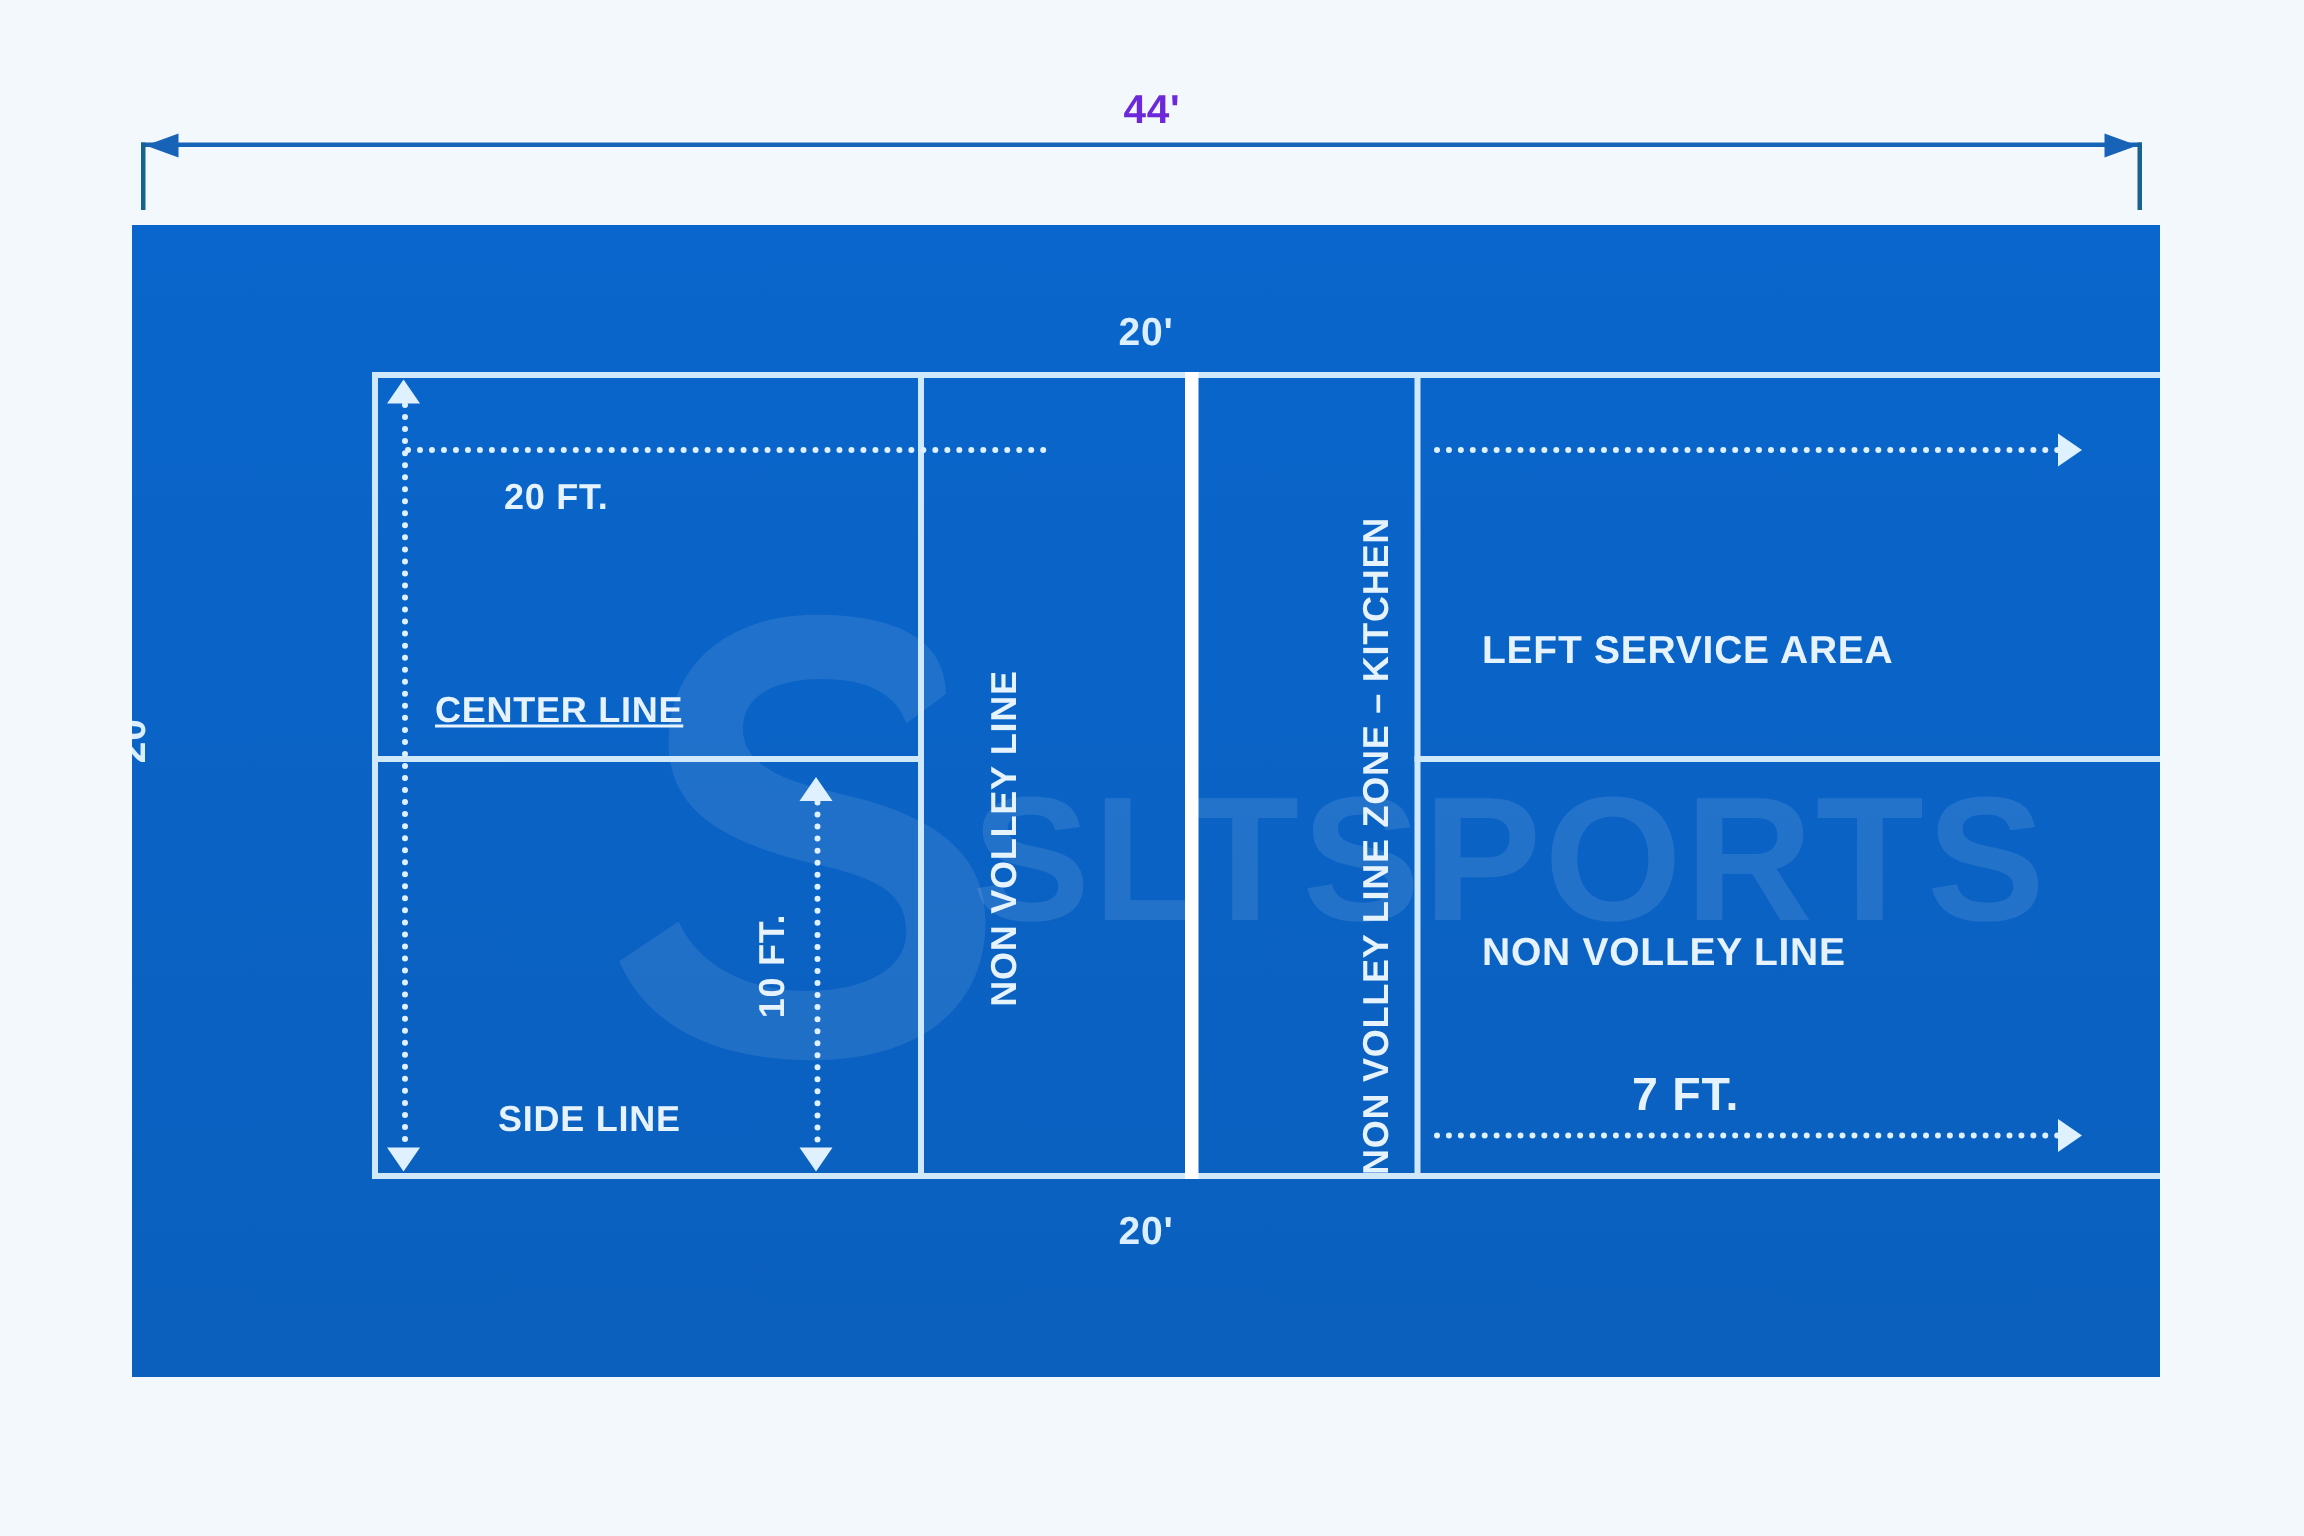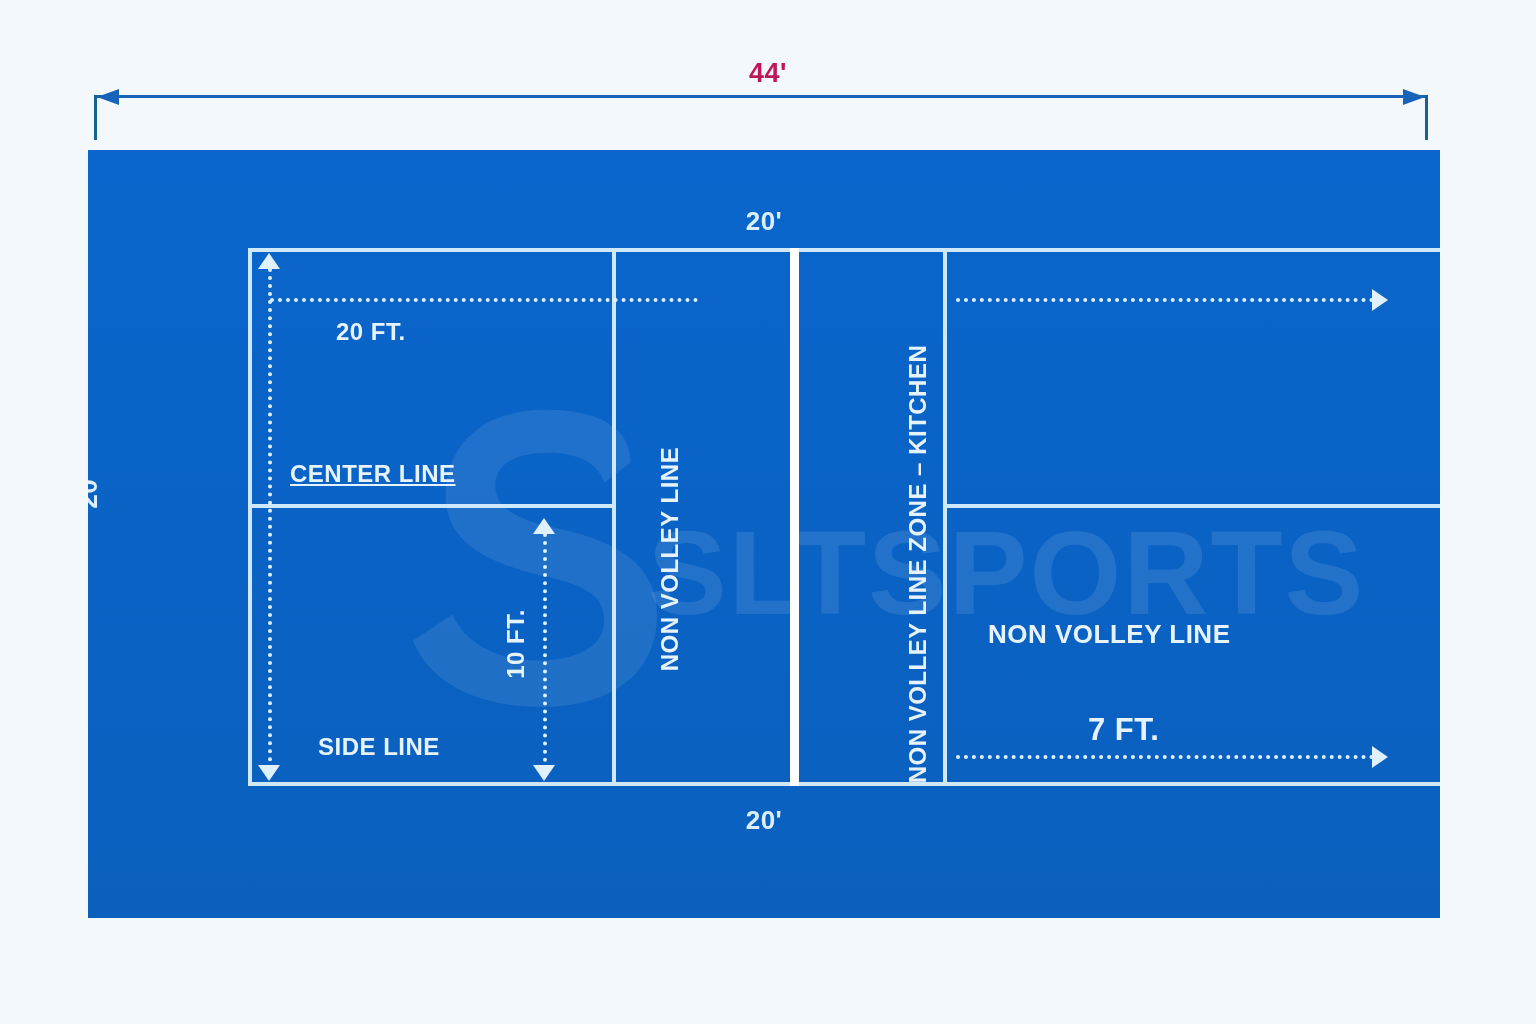--- a/index.html
+++ b/index.html
@@ -22,21 +22,21 @@
 
   
   .dim-top-label {
     position: absolute;
     left: 0;
     top: 58px;
     width: 1536px;
     text-align: center;
     font-size: 27px;
     font-weight: bold;
-    color: #be185d;
+    color: #6d28d9;
     letter-spacing: 0.5px;
   }
   .ruler {
     position: absolute;
     left: 94px;
     top: 95px;
     width: 1334px;
     height: 48px;
   }
   .ruler .bar {
@@ -138,21 +138,21 @@
     left: -18px;
     top: 325px;
     font-size: 26px;
     transform: rotate(-90deg);
     transform-origin: center center;
     color: #dcefff;
   }
 
   .lbl-20ft      { left: 248px; top: 168px; font-size: 24px; }
   .lbl-center    { left: 202px; top: 310px; font-size: 24px; text-decoration: underline; }
-  .lbl-side      { left: 230px; top: 583px; font-size: 24px; }
+  .lbl-side      { left: 244px; top: 583px; font-size: 24px; }
   .lbl-10ft {
     left: 393px;
     top: 480px;
     font-size: 24px;
     transform: rotate(-90deg);
     transform-origin: center center;
   }
   .lbl-nvl-vert {
     left: 470px;
     top: 395px;
@@ -246,17 +246,18 @@
     <div class="clabel lbl-20-left">20'</div>
 
     <div class="clabel lbl-20ft">20 FT.</div>
     <div class="clabel lbl-center">CENTER LINE</div>
     <div class="clabel lbl-side">SIDE LINE</div>
     <div class="clabel lbl-10ft">10 FT.</div>
 
     <div class="clabel lbl-nvl-vert">NON VOLLEY LINE</div>
     <div class="clabel lbl-kitchen-vert">NON VOLLEY LINE ZONE – KITCHEN</div>
 
+    <div class="clabel lbl-left-service">LEFT SERVICE AREA</div>
     <div class="clabel lbl-nvl-right">NON VOLLEY LINE</div>
     <div class="clabel lbl-7ft">7 FT.</div>
 
   </div>
 </div>
 
 </body></html>

